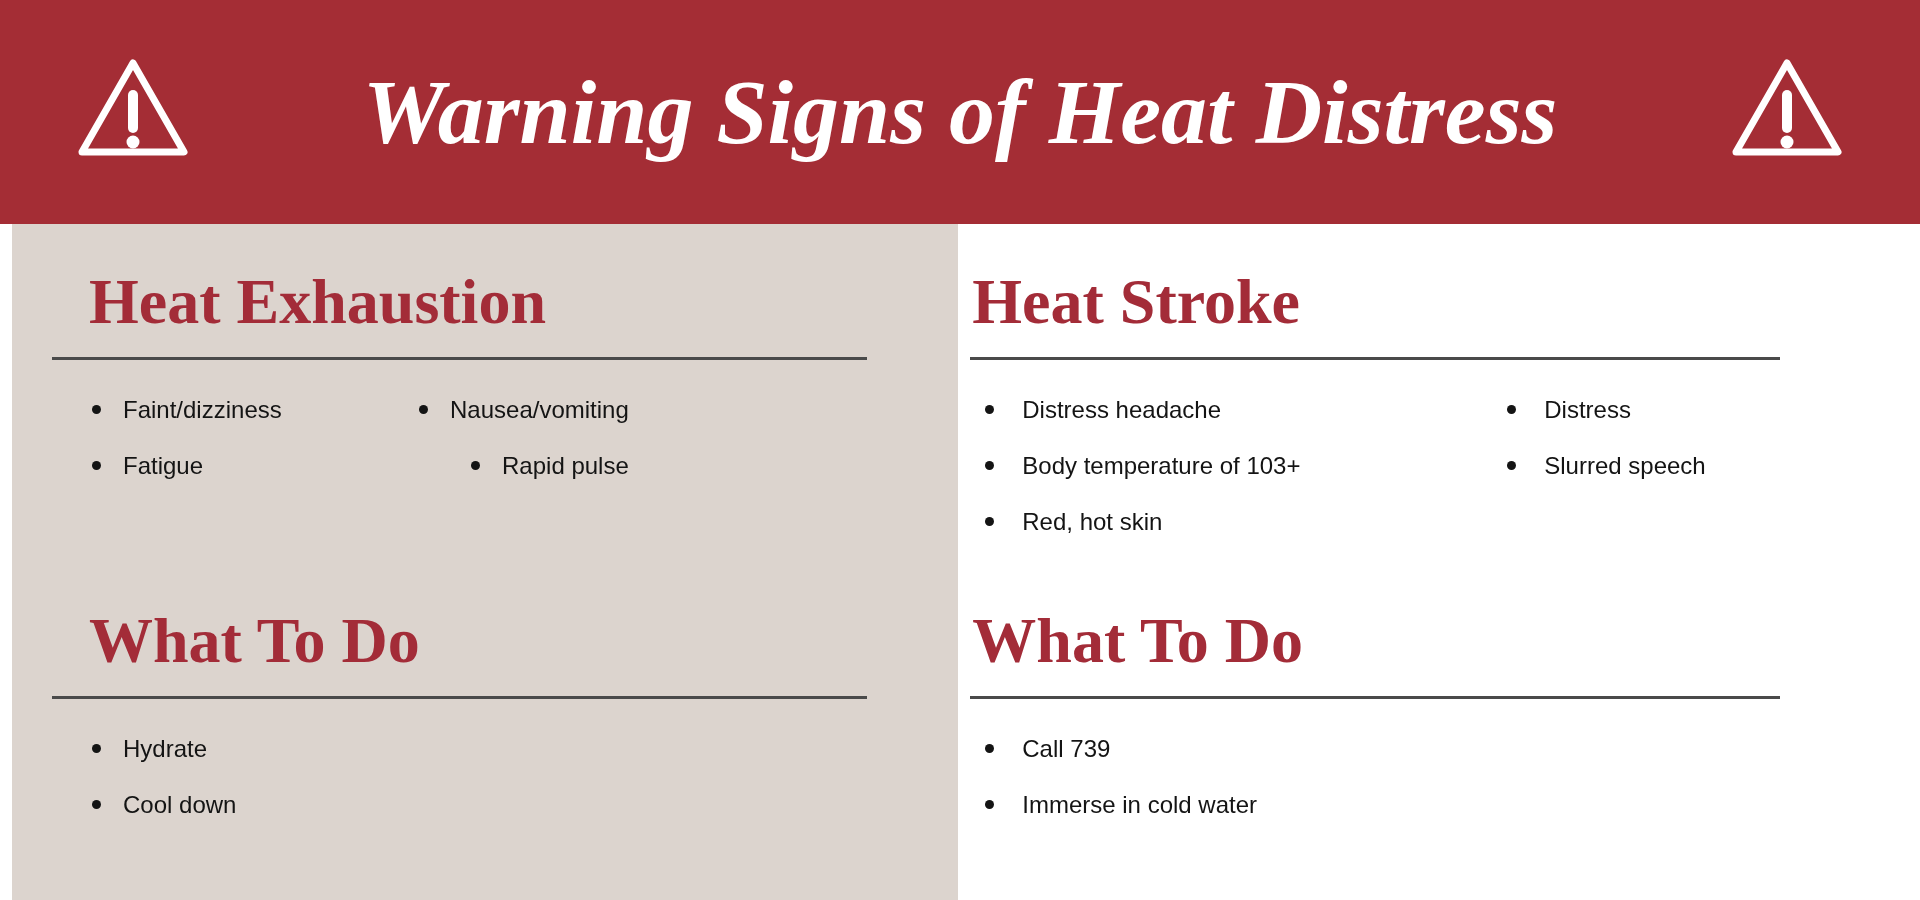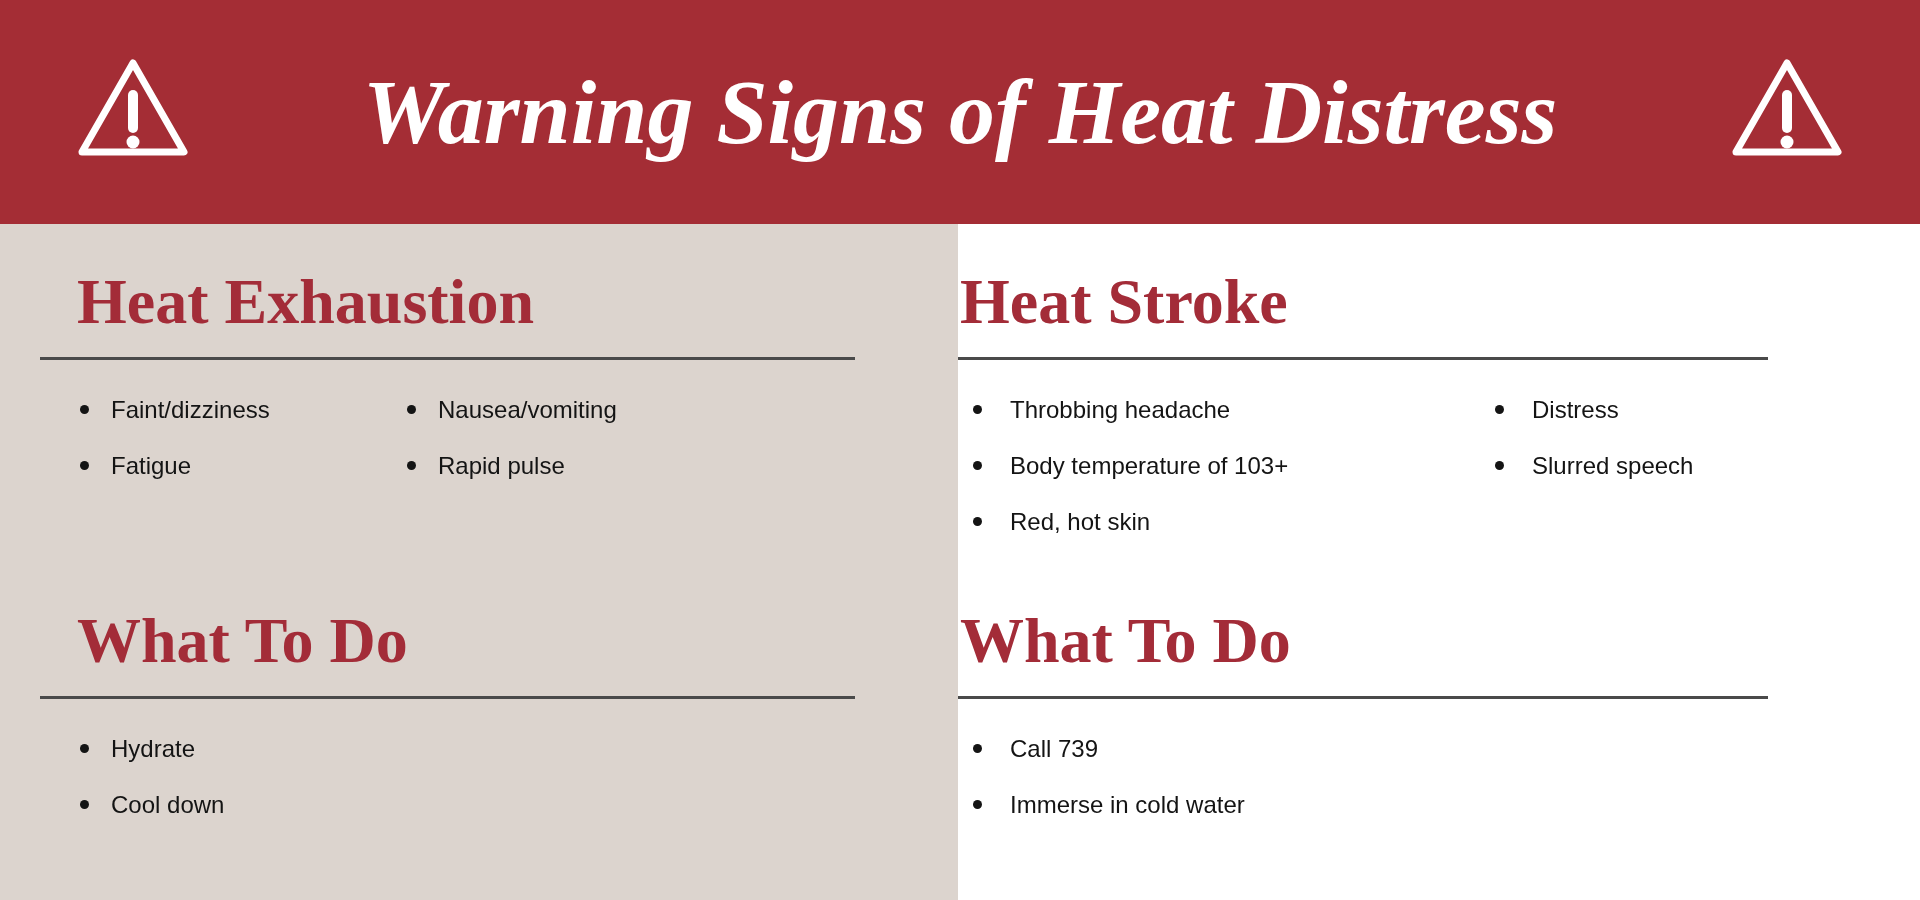--- a/index.html
+++ b/index.html
@@ -30,21 +30,21 @@
     font-size:92px;
     line-height:1;
     color:#ffffff;
     letter-spacing:0;
   }
   .tri-icon { width:124px; height:122px; flex:0 0 auto; }
   .tri-icon svg { display:block; width:100%; height:100%; }
 
   
   .cols { display:flex; height:676px; }
-  .panel { box-sizing:border-box; padding-top:46px; }
+  .panel { box-sizing:border-box; padding-top:46px;margin-left:12px; }
   .panel.left  { width:958px; background:#DCD4CE; padding-left:40px; }
   .panel.right { width:962px; background:#ffffff; }
 
   .panel h2 {
     margin:0;
     font-family:"Liberation Serif", serif;
     font-weight:600;
     font-size:64px;
     line-height:64px;
     color:#A32C38;
@@ -64,21 +64,21 @@
     height:249px;
     box-sizing:border-box;
     padding-top:22px;
     display:flex;
   }
   ul.blist {
     list-style:none;
     margin:0; padding:0;
   }
   .panel.left  .sym-lists ul.col1 { padding-left:40px; width:327px; }
-  .panel.left  .sym-lists ul.col2 { padding-left:0; }
+  .panel.left  .sym-lists ul.col2 { padding-left:0;text-align:right; }
   .panel.right .sym-lists ul.col1 { padding-left:15px; width:522px; }
   .panel.right .sym-lists ul.col2 { padding-left:0; }
 
   ul.blist li {
     font-size:24px;
     line-height:56px;
     white-space:nowrap;
   }
   .dot {
     display:inline-block;
@@ -143,21 +143,21 @@
         </ul>
       </div>
     </section>
 
     <section class="panel right">
       <h2>Heat Stroke</h2>
       <hr class="rule">
 
       <div class="sym-lists">
         <ul class="blist col1">
-          <li><span class="dot"></span><span>Throbbing headache</span></li>
+          <li><span class="dot"></span><span>Distress headache</span></li>
           <li><span class="dot"></span><span>Body temperature of 103+</span></li>
           <li><span class="dot"></span><span>Red, hot skin</span></li>
         </ul>
         <ul class="blist col2">
           <li><span class="dot"></span><span>Distress</span></li>
           <li><span class="dot"></span><span>Slurred speech</span></li>
         </ul>
       </div>
 
       <h2>What To Do</h2>

